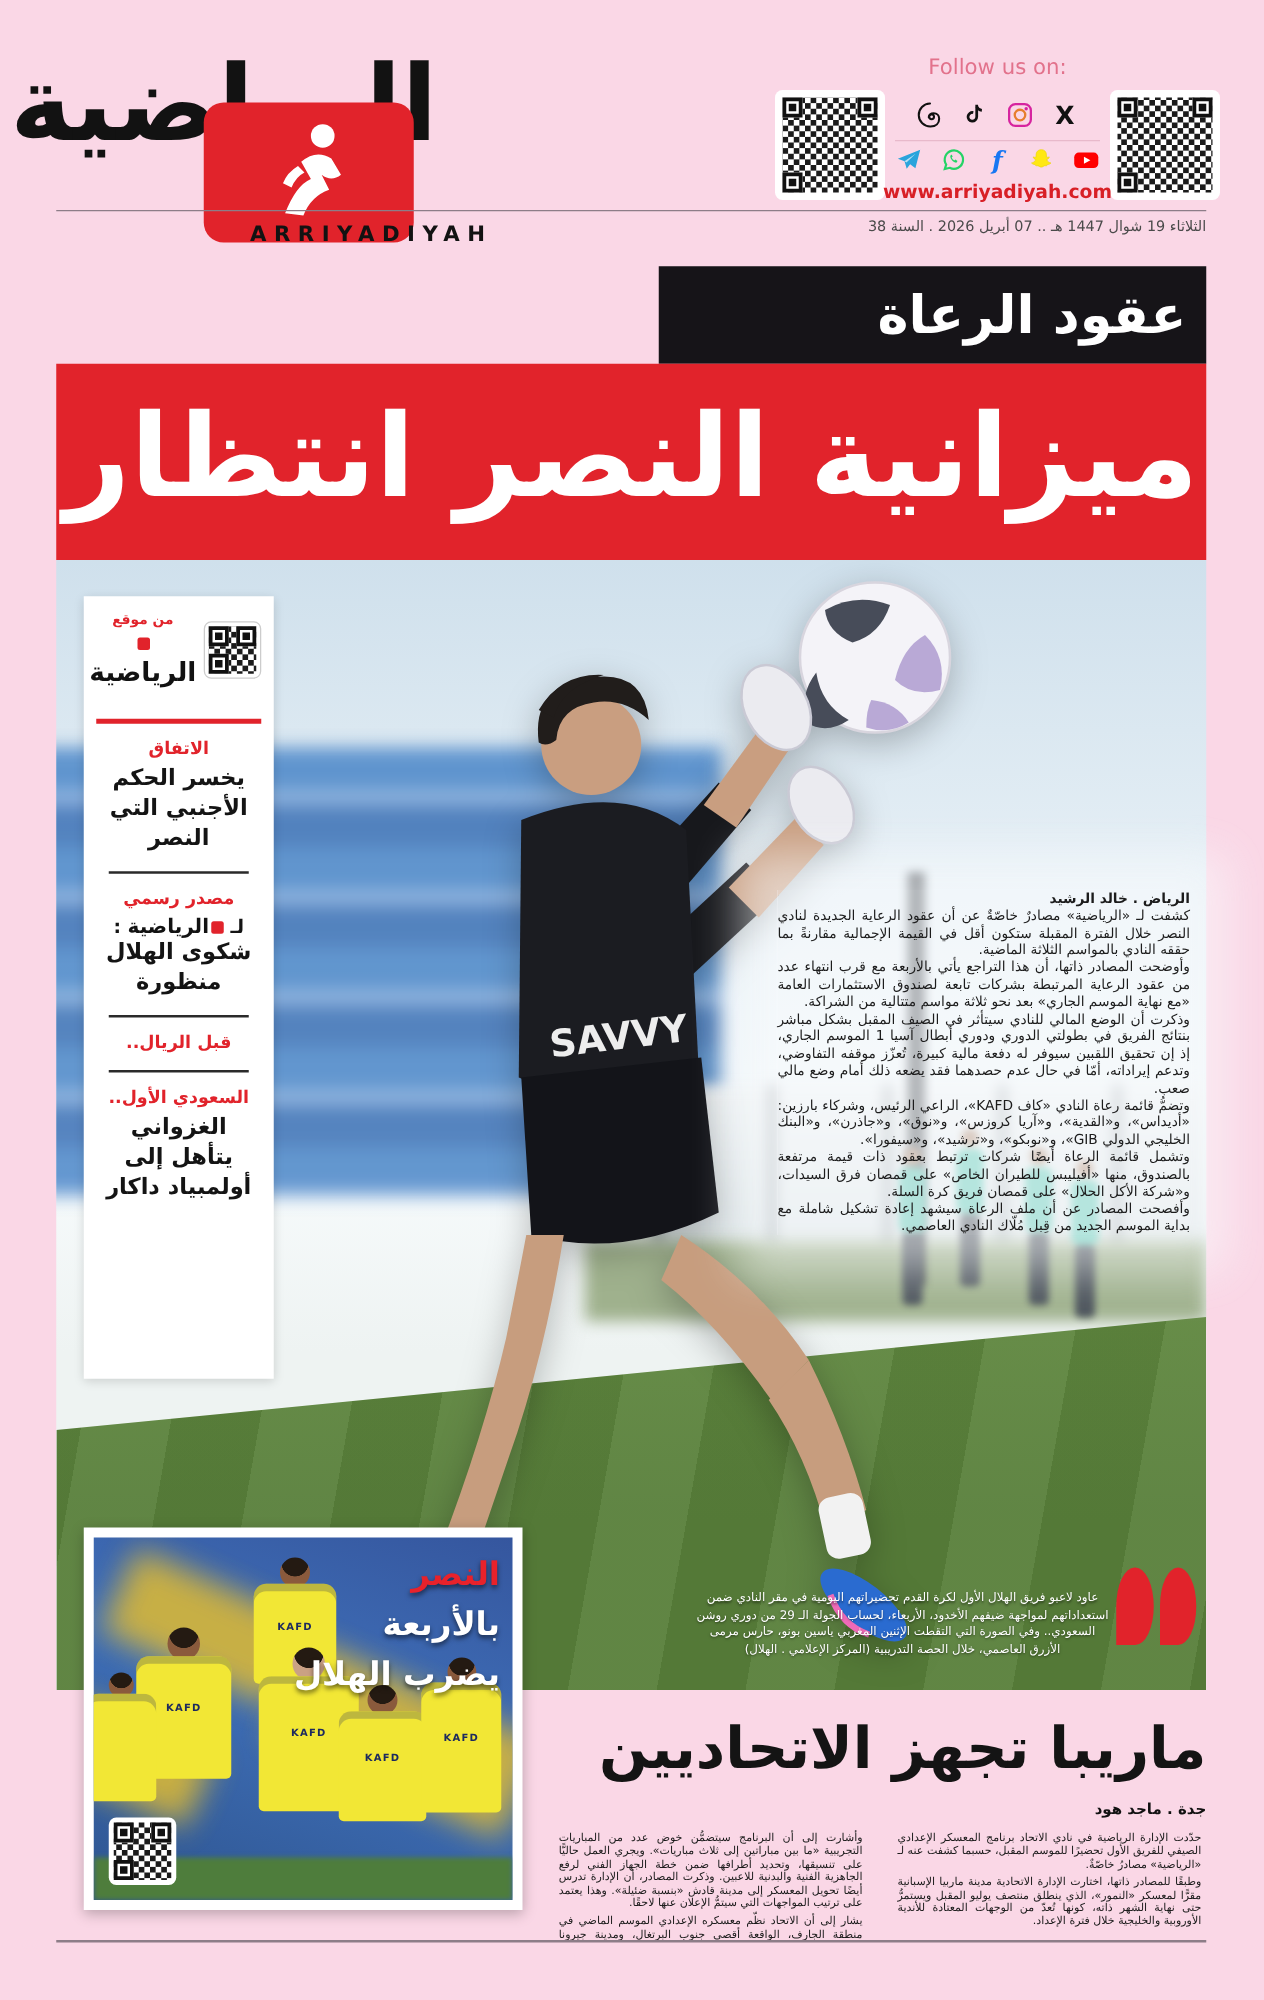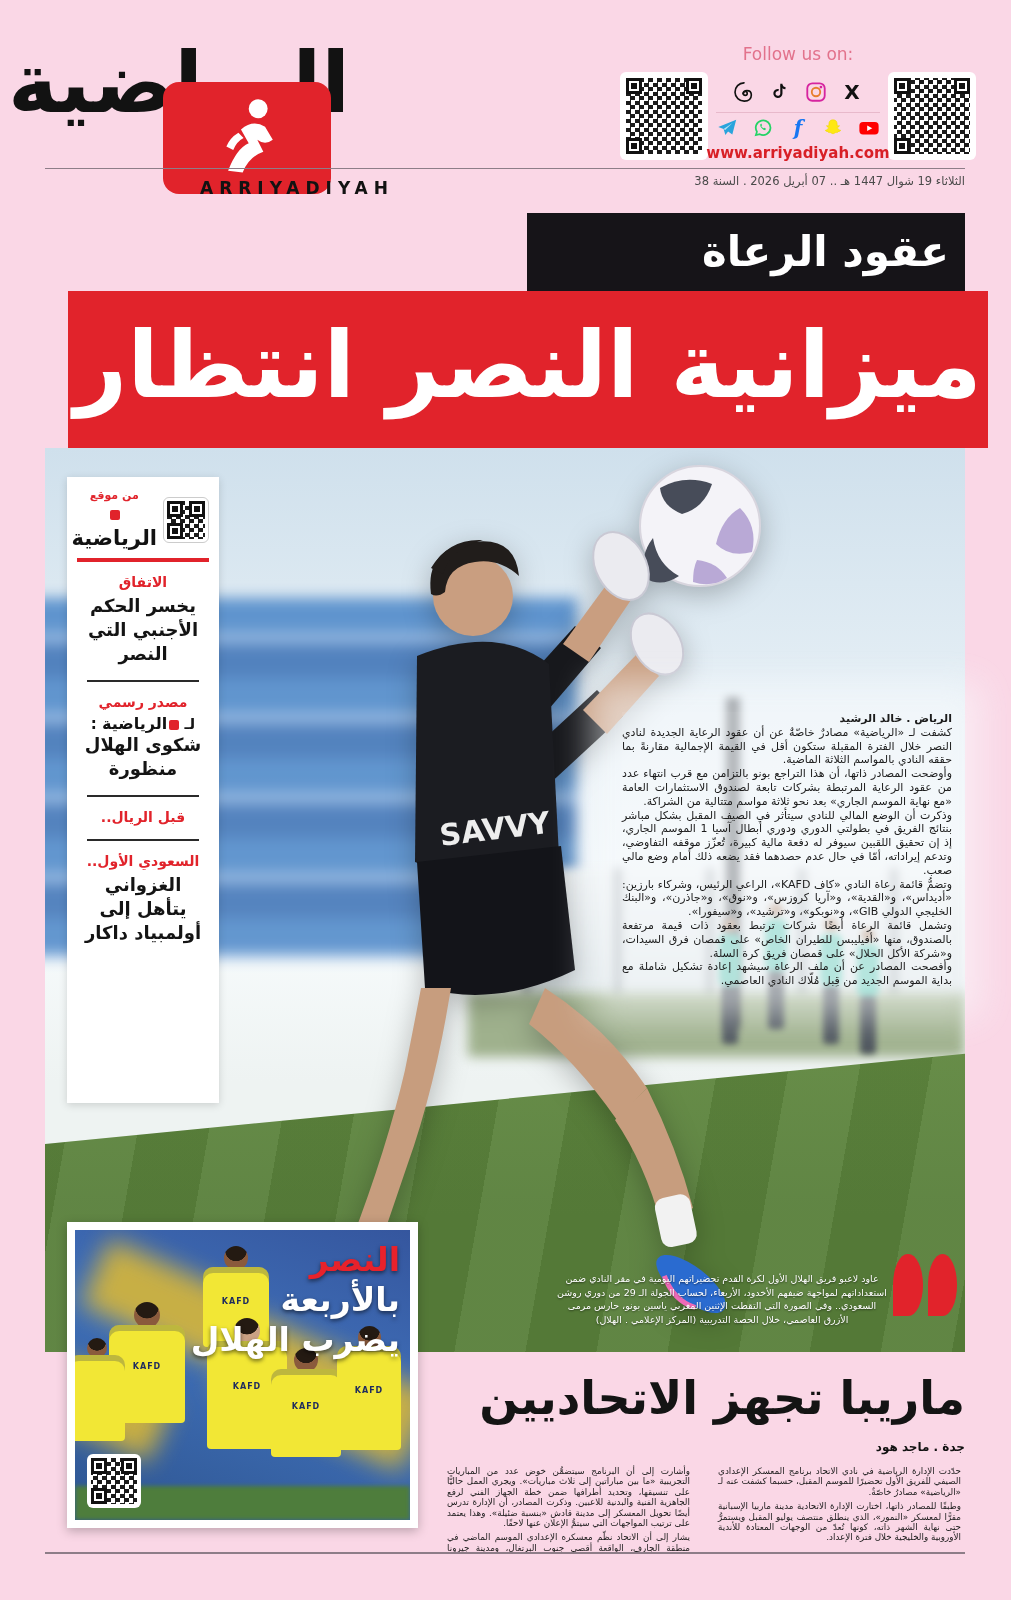--- a/index.html
+++ b/index.html
@@ -35,21 +35,21 @@
   .soc.fchar{color:#1877F2;font-family:"DejaVu Serif","Liberation Serif",serif;font-style:italic;}
   .site{position:absolute;left:80px;top:100px;width:196px;text-align:center;font-size:15px;
         font-weight:bold;color:#D81F26;}
   .head-rule{left:45px;top:168px;width:920px;height:1px;background:#8d7d88;}
   .date-line{right:46px;top:174px;font-size:11.5px;color:#4a4a4a;direction:rtl;}
   
   .kicker-banner{right:46px;top:213px;width:438px;height:78px;background:#161418;color:#fff;
      direction:rtl;text-align:right;font-size:42px;font-weight:900;line-height:78px;padding-right:16px;
      box-sizing:border-box;}
   .headline-banner{left:45px;top:291px;width:920px;height:157px;background:#E1232B;color:#fff;
-     direction:rtl;text-align:center;font-size:92px;font-weight:900;line-height:150px;overflow:hidden;margin-left:23px;}
+     direction:rtl;text-align:center;font-size:92px;font-weight:900;line-height:150px;overflow:hidden;}
   
   .photo{left:45px;top:448px;width:920px;height:904px;overflow:hidden;
      background:linear-gradient(180deg,#cfe0ec 0%,#e7f0f6 30%,#f6fafb 55%,#eef3f2 70%);}
   .stands{position:absolute;left:-20px;top:150px;width:60%;height:360px;opacity:.85;filter:blur(7px);
      background:repeating-linear-gradient(180deg,#4a86c8 0 34px,#86aedd 34px 46px,#3a70b5 46px 80px);}
   .fence{position:absolute;left:52%;right:0;top:420px;height:130px;filter:blur(5px);
      background:repeating-linear-gradient(90deg,rgba(70,80,90,.45) 0 6px,rgba(0,0,0,0) 6px 92px),
                 linear-gradient(#eff3f5,#dde5e8);}
   .hedge{position:absolute;left:46%;right:0;top:545px;height:64px;background:#9fb18d;filter:blur(6px);}
   .pole{position:absolute;left:74%;top:250px;width:14px;height:330px;background:#3a3f45;filter:blur(4px);opacity:.8;}
@@ -65,21 +65,21 @@
   .gk{position:absolute;left:200px;top:0;width:530px;height:900px;
       filter:drop-shadow(0 8px 14px rgba(0,0,0,.25));}
   .caption{position:absolute;right:78px;bottom:26px;width:330px;direction:rtl;text-align:center;
      color:#fff;font-size:9.5px;line-height:13.5px;text-shadow:0 1px 2px rgba(0,0,0,.55);}
   .quote{position:absolute;right:8px;bottom:36px;width:64px;height:62px;display:flex;gap:5px;}
   .quote i{flex:1;background:#E1232B;border-radius:50% 50% 50% 0;}
   
   .sidebar{left:67px;top:477px;width:152px;height:626px;background:#fff;box-sizing:border-box;
      padding:12px 10px;direction:rtl;box-shadow:0 2px 8px rgba(0,0,0,.15);}
   .promo{display:flex;flex-direction:row;align-items:center;gap:6px;border-bottom:4px solid #E1232B;
-     padding-bottom:8px;}
+     padding-bottom:25px;}
   .promo .qr{position:relative;width:46px;height:46px;padding:3px;border:1px solid #ccc;flex:none;}
   .promo-tx{flex:1;text-align:center;}
   .promo-kicker{color:#E1232B;font-size:11px;font-weight:bold;}
   .minilogo{font-weight:900;color:#121212;position:relative;display:inline-block;}
   .minilogo i{display:inline-block;width:10px;height:10px;background:#E1232B;border-radius:2px;
      margin-left:2px;vertical-align:middle;}
   .promo-tx .minilogo{font-size:21px;}
   .sb-item{margin:12px 2px 0;text-align:center;}
   .sb-kicker{color:#E1232B;font-size:14px;font-weight:bold;margin-bottom:4px;}
   .sb-head{color:#141414;font-size:18px;font-weight:900;line-height:24px;}
@@ -100,21 +100,21 @@
   .nassr-grass{position:absolute;left:0;right:0;bottom:0;height:34px;background:#4e7d3c;filter:blur(2px);}
   .player{position:absolute;}
   .player .head{border-radius:50%;margin:0 auto;
      background:radial-gradient(circle at 50% 18%,#241a12 0 46%,#8a5a3c 48%);}
   .player.pale .head{background:radial-gradient(circle at 50% 18%,#241a12 0 46%,#caa184 48%);}
   .player .body{background:#F2E735;border-radius:10px 10px 4px 4px;margin:-3px auto 0;position:relative;
      box-shadow:inset 0 6px 0 rgba(30,40,90,.25);}
   .player .body span{position:absolute;left:0;right:0;top:38%;text-align:center;font-size:8px;
      font-weight:bold;color:#1d2a5e;letter-spacing:1px;}
   .nassr-head{position:absolute;top:10px;right:10px;text-align:right;direction:rtl;font-weight:900;
-     font-size:33px;line-height:40px;color:#fff;text-shadow:0 2px 4px rgba(0,0,0,.55);}
+     font-size:26px;line-height:40px;color:#fff;text-shadow:0 2px 4px rgba(0,0,0,.55);}
   .nassr-head .accent{color:#E8222B;}
   .nassr .qr{position:absolute;left:12px;bottom:12px;width:54px;height:54px;padding:4px;}
   
   .b-head{right:46px;top:1368px;direction:rtl;font-size:46px;font-weight:900;color:#141414;line-height:60px;}
   .b-byline{right:46px;top:1440px;direction:rtl;font-size:12px;font-weight:900;color:#111;}
   .b-cols{left:443px;top:1462px;width:522px;height:90px;overflow:hidden;direction:rtl;display:flex;gap:20px;}
   .b-col{width:251px;text-align:justify;text-align-last:right;}
   .b-col p{margin:4px;font-size:8.8px;line-height:10.4px;color:#1c1c1c;}
   .bottom-rule{left:45px;top:1552px;width:920px;height:2px;background:#8d7d88;}
 </style>
@@ -324,21 +324,21 @@
 
   <div class="sb-item">
     <div class="sb-kicker">السعودي الأول..</div>
     <div class="sb-head">الغزواني يتأهل إلى أولمبياد داكار</div>
   </div>
 </div>
 
 <div class="abs article">
   <p class="byline">الرياض . خالد الرشيد</p>
   <p>كشفت لـ «الرياضية» مصادرٌ خاصّةٌ عن أن عقود الرعاية الجديدة لنادي النصر خلال الفترة المقبلة ستكون أقل في القيمة الإجمالية مقارنةً بما حققه النادي بالمواسم الثلاثة الماضية.</p>
-  <p>وأوضحت المصادر ذاتها، أن هذا التراجع بونو بالتزامن مع قرب انتهاء عدد من عقود الرعاية المرتبطة بشركات تابعة لصندوق الاستثمارات العامة «مع نهاية الموسم الجاري» بعد نحو ثلاثة مواسم متتالية من الشراكة.</p>
+  <p>وأوضحت المصادر ذاتها، أن هذا التراجع يأتي بالأربعة مع قرب انتهاء عدد من عقود الرعاية المرتبطة بشركات تابعة لصندوق الاستثمارات العامة «مع نهاية الموسم الجاري» بعد نحو ثلاثة مواسم متتالية من الشراكة.</p>
   <p>وذكرت أن الوضع المالي للنادي سيتأثر في الصيف المقبل بشكل مباشر بنتائج الفريق في بطولتي الدوري ودوري أبطال آسيا 1 الموسم الجاري، إذ إن تحقيق اللقبين سيوفر له دفعة مالية كبيرة، تُعزّز موقفه التفاوضي، وتدعم إيراداته، أمّا في حال عدم حصدهما فقد يضعه ذلك أمام وضع مالي صعب.</p>
   <p>وتضمُّ قائمة رعاة النادي «كاف KAFD»، الراعي الرئيس، وشركاء بارزين: «أديداس»، و«القدية»، و«آريا كروزس»، و«نوق»، و«جاذرن»، و«البنك الخليجي الدولي GIB»، و«نوبكو»، و«ترشيد»، و«سيفورا».</p>
   <p>وتشمل قائمة الرعاة أيضًا شركات ترتبط بعقود ذات قيمة مرتفعة بالصندوق، منها «أفيليبس للطيران الخاص» على قمصان فرق السيدات، و«شركة الأكل الحلال» على قمصان فريق كرة السلة.</p>
   <p>وأفصحت المصادر عن أن ملف الرعاة سيشهد إعادة تشكيل شاملة مع بداية الموسم الجديد من قِبل مُلّاك النادي العاصمي.</p>
 </div>
 
 <div class="abs nassr">
   <div class="nassr-ph">
     <div class="yellow-blob" style="left:14px;top:36px;width:150px;height:72px"></div>
     <div class="yellow-blob" style="left:150px;top:120px;width:200px;height:84px"></div>

